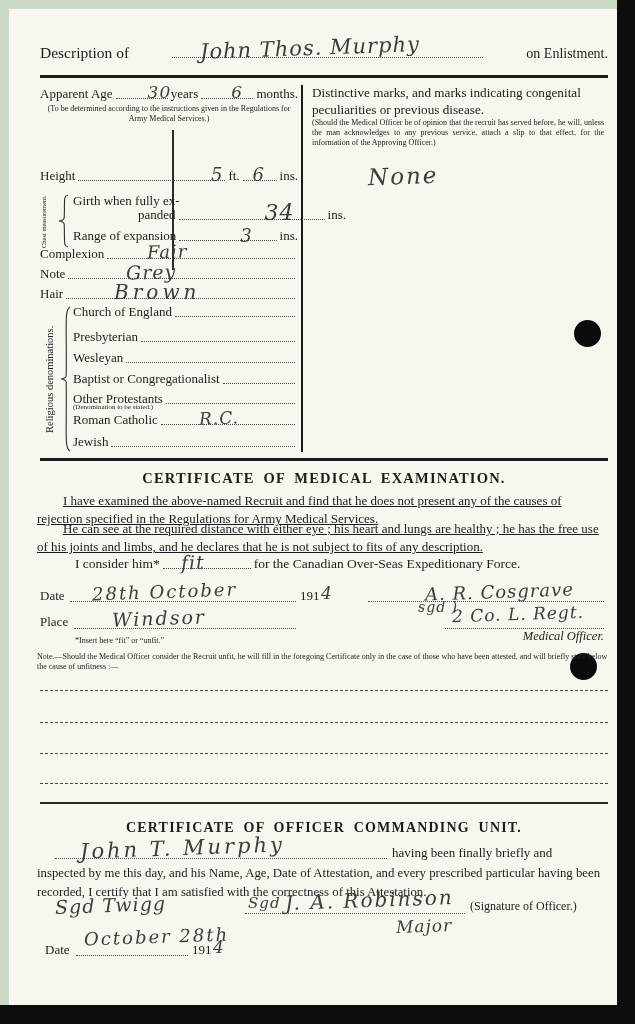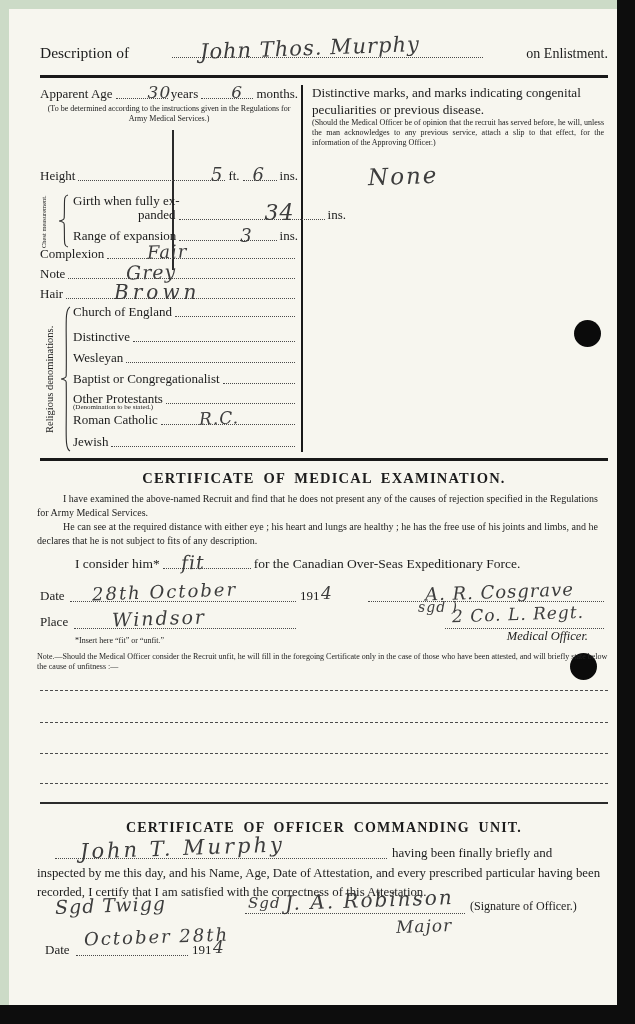--- a/index.html
+++ b/index.html
@@ -20,21 +20,21 @@
   .hw{
     font-family:"DejaVu Serif",serif;font-style:italic;color:#3d3d3d;
     letter-spacing:1px;white-space:nowrap;line-height:1;
   }
   .tilt{transform:rotate(-2deg);}
   .rule{position:absolute;background:#191919;}
   .cert-title{
     position:absolute;left:40px;width:568px;text-align:center;
     font-weight:bold;font-size:14.5px;letter-spacing:1.2px;word-spacing:4px;
   }
-  .para{position:absolute;left:37px;width:572px;font-size:10px;line-height:1.4;text-indent:26px;}
+  .para{position:absolute;left:37px;width:572px;font-size:13px;line-height:1.4;text-indent:26px;text-decoration:underline;}
   .v-label{
     position:absolute;writing-mode:vertical-rl;transform:rotate(180deg);
     text-align:center;color:#222;
   }
   .punch{position:absolute;background:#0b0b0b;border-radius:50%;}
   .blank-line{position:absolute;left:40px;width:568px;border-top:1px dashed #4c4c4c;height:0;}
   .nowrap{white-space:nowrap;}
   .italic{font-style:italic;}
   svg.brace{position:absolute;}
 </style>
@@ -123,21 +123,21 @@
 
   <div class="v-label" style="left:44px;top:306px;height:146px;width:14px;font-size:10.5px;">Religious denominations.</div>
   <svg class="brace" style="left:60px;top:306px;" width="12" height="146" viewBox="0 0 12 146">
     <path d="M10,1 C4,4 7,20 6.2,70 C6.2,72 2,73 1,73 C2,73 6.2,74 6.2,76 C7,126 4,142 10,145" fill="none" stroke="#2e2e2e" stroke-width="1.1"></path>
   </svg>
   <div class="abs row print" style="left:73px;top:304px;width:225px;">
     <span class="nowrap">Church of England</span>
     <span class="dots"></span>
   </div>
   <div class="abs row print" style="left:73px;top:329px;width:225px;">
-    <span class="nowrap">Distinctive</span>
+    <span class="nowrap">Presbyterian</span>
     <span class="dots"></span>
   </div>
   <div class="abs row print" style="left:73px;top:350px;width:225px;">
     <span class="nowrap">Wesleyan</span>
     <span class="dots"></span>
   </div>
   <div class="abs row print" style="left:73px;top:371px;width:225px;">
     <span class="nowrap">Baptist or Congregationalist</span>
     <span class="dots"></span>
   </div>
@@ -185,21 +185,21 @@
   <div class="dline" style="left:368px;top:601px;width:236px;"></div>
   <div class="abs hw tilt" style="left:425px;top:583px;font-size:18px;">A. R. Cosgrave</div>
 
   <div class="abs print" style="left:40px;top:614px;">Place</div>
   <div class="dline" style="left:74px;top:628px;width:222px;"></div>
   <div class="abs hw tilt" style="left:112px;top:609px;font-size:19px;letter-spacing:2px;">Windsor</div>
   <div class="abs hw" style="left:418px;top:600px;font-size:14px;">sgd )</div>
   <div class="dline" style="left:445px;top:628px;width:159px;"></div>
   <div class="abs hw tilt" style="left:452px;top:606px;font-size:17px;">2 Co. L. Regt.</div>
 
-  <div class="abs italic" style="left:414px;top:629px;width:174px;text-align:right;font-size:12.5px;">Medical Officer.</div>
+  <div class="abs italic" style="left:430px;top:629px;width:174px;text-align:right;font-size:12.5px;">Medical Officer.</div>
   <div class="abs small" style="left:75px;top:636px;">*Insert here “fit” or “unfit.”</div>
   <div class="abs small" style="left:37px;top:652px;width:572px;">Note.—Should the Medical Officer consider the Recruit unfit, he will fill in the foregoing Certificate only in the case of those who have been attested, and will briefly state below the cause of unfitness :—</div>
 
   <div class="blank-line" style="top:690px;"></div>
   <div class="blank-line" style="top:722px;"></div>
   <div class="blank-line" style="top:753px;"></div>
   <div class="blank-line" style="top:783px;"></div>
   <div class="rule" style="left:40px;top:802px;width:568px;height:2px;background:#2b2b2b;"></div>
 
   <div class="cert-title" style="top:820px;font-size:14px;">CERTIFICATE OF OFFICER COMMANDING UNIT.</div>

